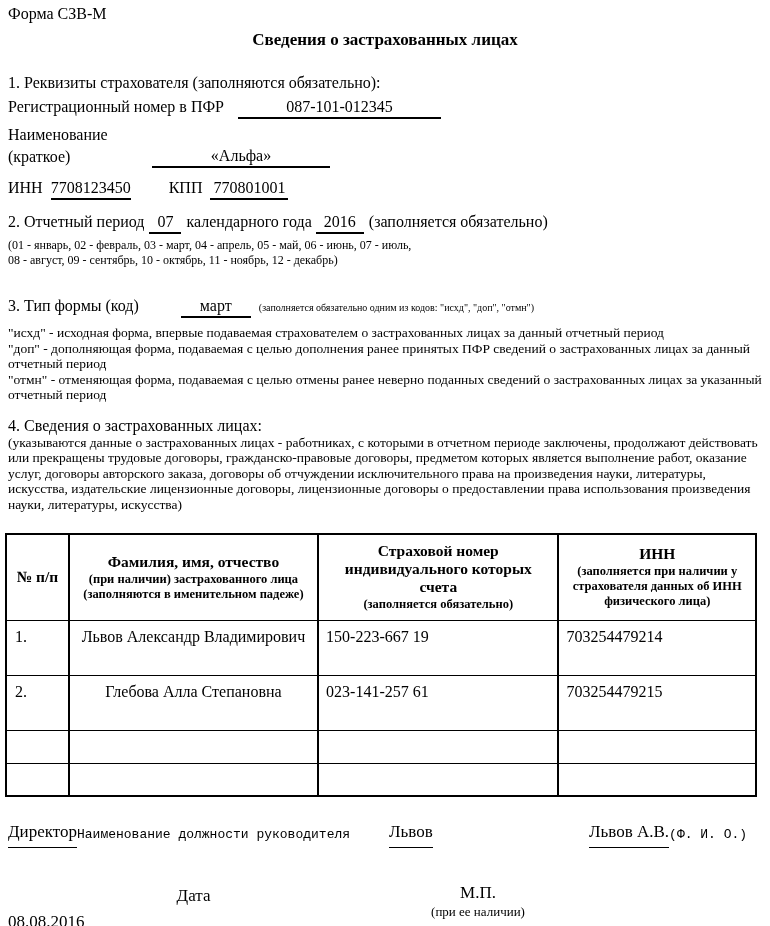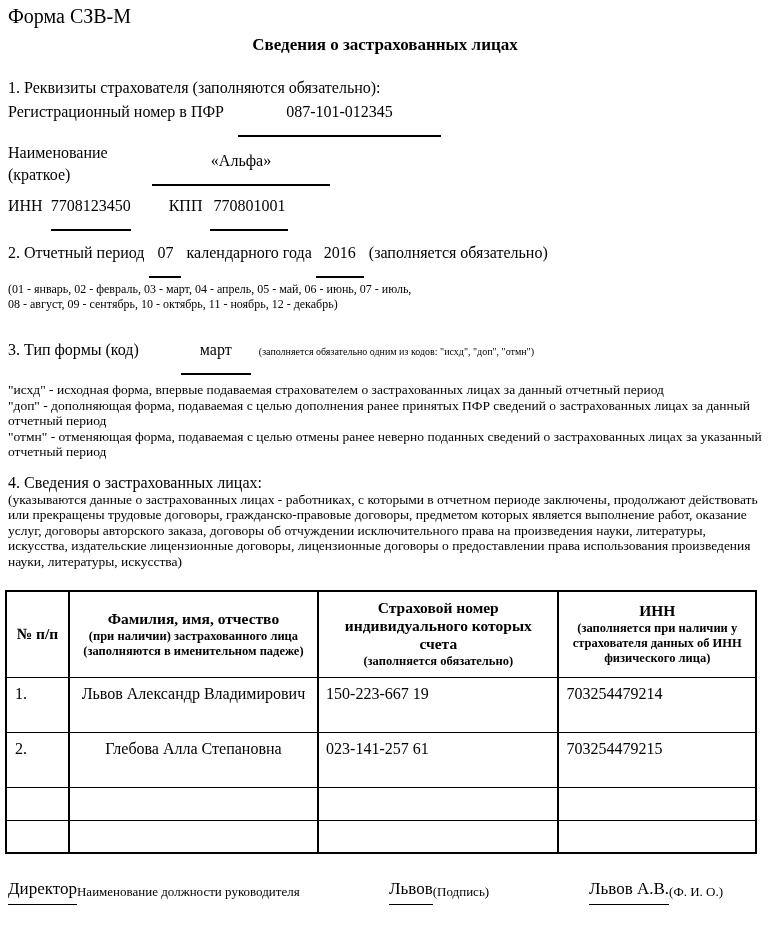--- a/index.html
+++ b/index.html
@@ -6,32 +6,32 @@
   html, body { background: #ffffff; }
   body {
     width: 770px; height: 926px;
     font-family: "Liberation Serif", "DejaVu Serif", serif;
     color: #000;
     position: relative;
     overflow: hidden;
   }
   .page { padding: 5px 8px 0 8px; width: 770px; }
 
-  .form-label { font-size: 20px; }
+  .form-label { font-size: 16px; }
   .title { text-align: center; font-weight: bold; font-size: 17px; margin-top: 7px; }
 
   .s-heading { font-size: 16px; }
   .h1 { margin-top: 24px; }
 
   .field {
     display: inline-block;
     border-bottom: 2px solid #000;
     text-align: center;
     font-size: 16px;
-    padding-bottom: 14px;
+    padding-bottom: 1px;
     vertical-align: baseline;
   }
 
   .reg-row { margin-top: 6px; font-size: 16px; white-space: nowrap; }
   .reg-row .field { width: 203px; margin-left: 14px; }
 
   .name-row { display: flex; align-items: flex-end; margin-top: 5px; gap: 24px; }
   .name-labels { font-size: 16px; line-height: 22px; width: 120px; }
   .name-row .field { width: 178px; }
 
@@ -82,21 +82,21 @@
   td.cell-fio { text-align: center; }
   td.cell-sn, td.cell-inn { padding-left: 7px; }
 
   .signature { position: relative; margin-top: 25px; height: 122px; }
   .sig-row1 { display: flex; }
   .sig-col { display: flex; flex-direction: row; }
   .sig-a { width: 371px; }
   .sig-b { width: 178px; margin-left: 10px; }
   .sig-c { width: 166px; margin-left: 22px; }
   .sig-value { font-size: 17px; text-align: center; border-bottom: 1.5px solid #000; padding-bottom: 5px; }
-  .sig-caption { font-size: 13px; text-align: center; padding-top: 5px; }
+  .sig-caption { font-size: 13px; text-align: center; padding-top: 5px; font-family: Liberation Mono, monospace; }
   .sig-abs { position: absolute; }
   .date-label { left: 0; width: 371px; top: 64px; font-size: 17px; text-align: center; }
   .date-value { left: 0; top: 90px; font-size: 17px; }
   .stamp-label { left: 381px; width: 178px; top: 61px; font-size: 17px; text-align: center; }
   .stamp-caption { left: 381px; width: 178px; top: 82px; font-size: 13px; text-align: center; }
 </style>
 </head>
 <body>
 
 <div class="page">
@@ -191,21 +191,20 @@
     </table>
 
   <div class="signature">
     <div class="sig-row1">
       <div class="sig-col sig-a">
         <div class="sig-value">Директор</div>
         <div class="sig-caption">Наименование должности руководителя</div>
       </div>
       <div class="sig-col sig-b">
         <div class="sig-value">Львов</div>
-        <div class="sig-caption">(Подпись)</div>
       </div>
       <div class="sig-col sig-c">
         <div class="sig-value">Львов А.В.</div>
         <div class="sig-caption">(Ф. И. О.)</div>
       </div>
     </div>
     <div class="sig-abs date-label">Дата</div>
     <div class="sig-abs date-value">08.08.2016</div>
 
     <div class="sig-abs stamp-label">М.П.</div>

